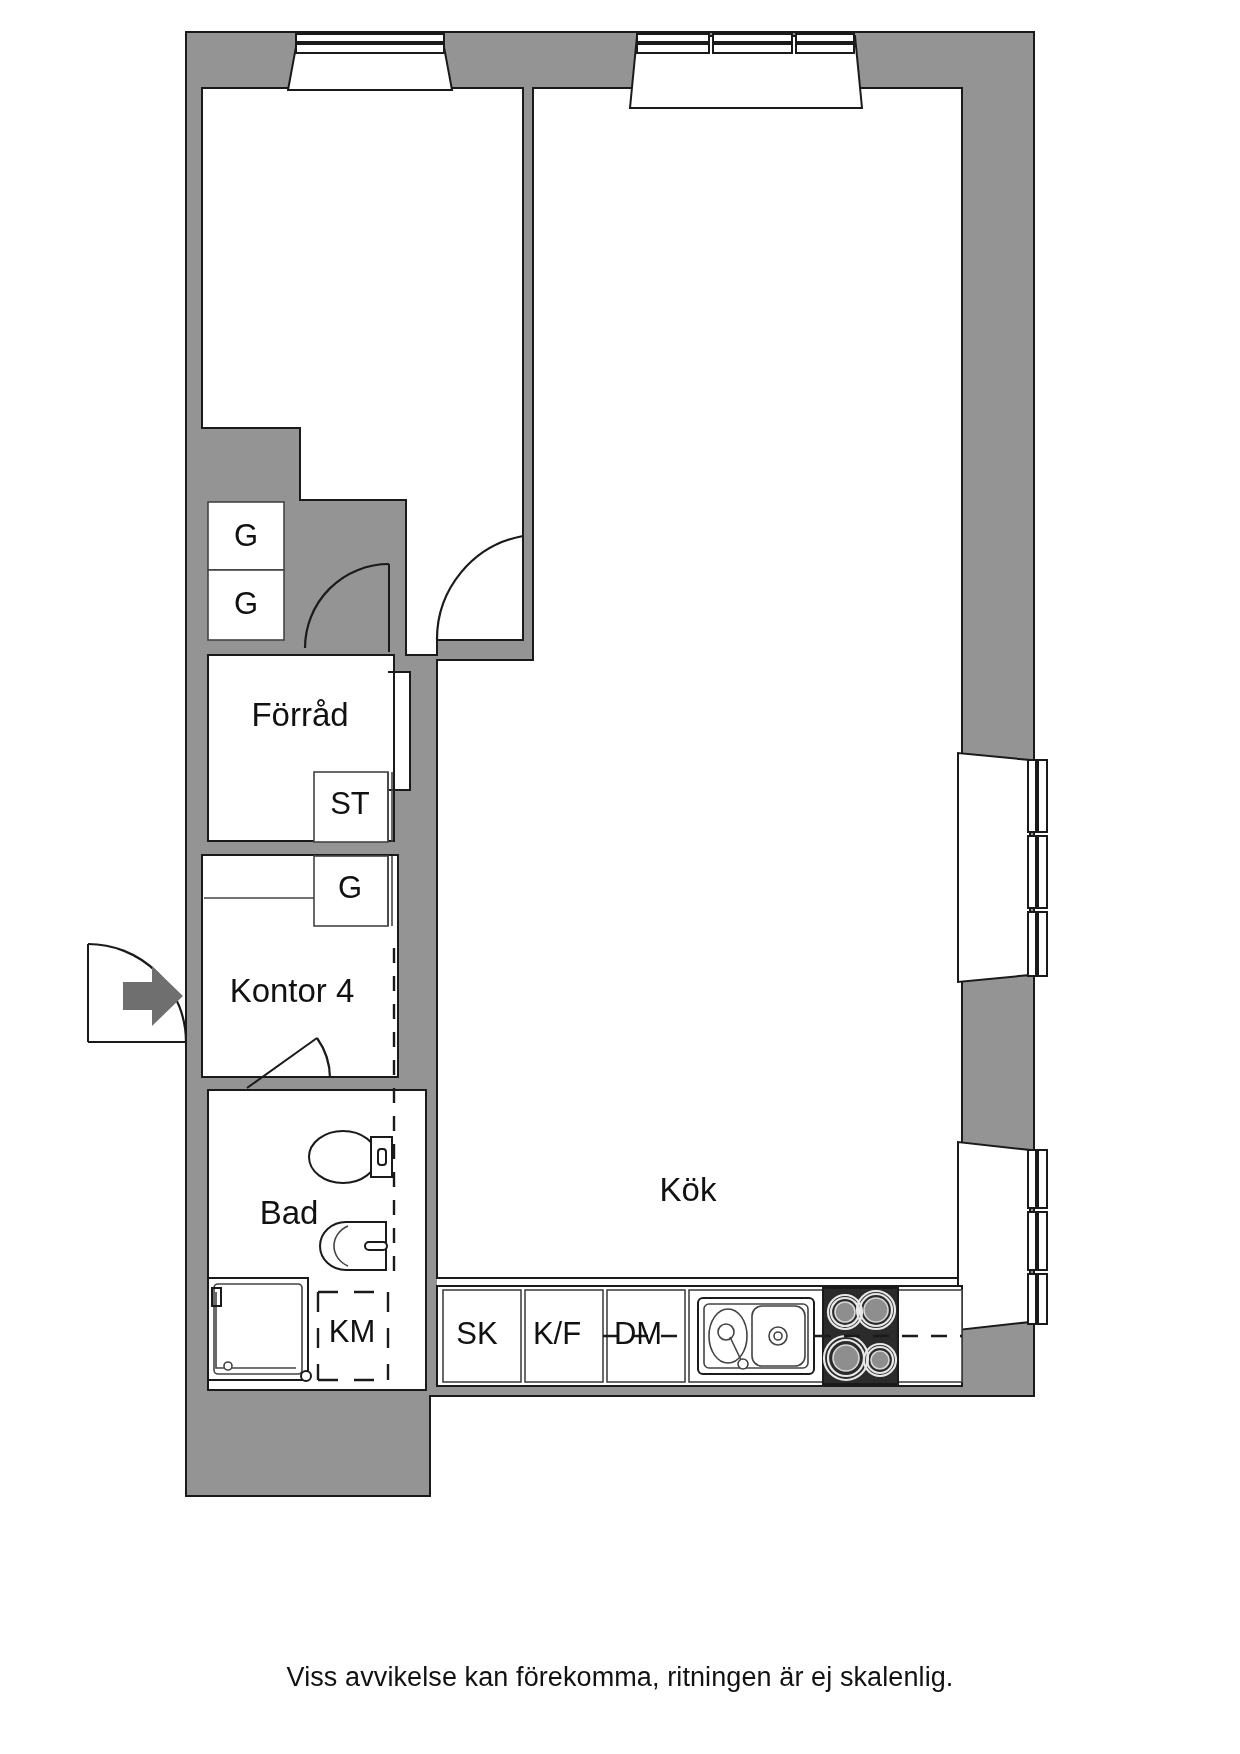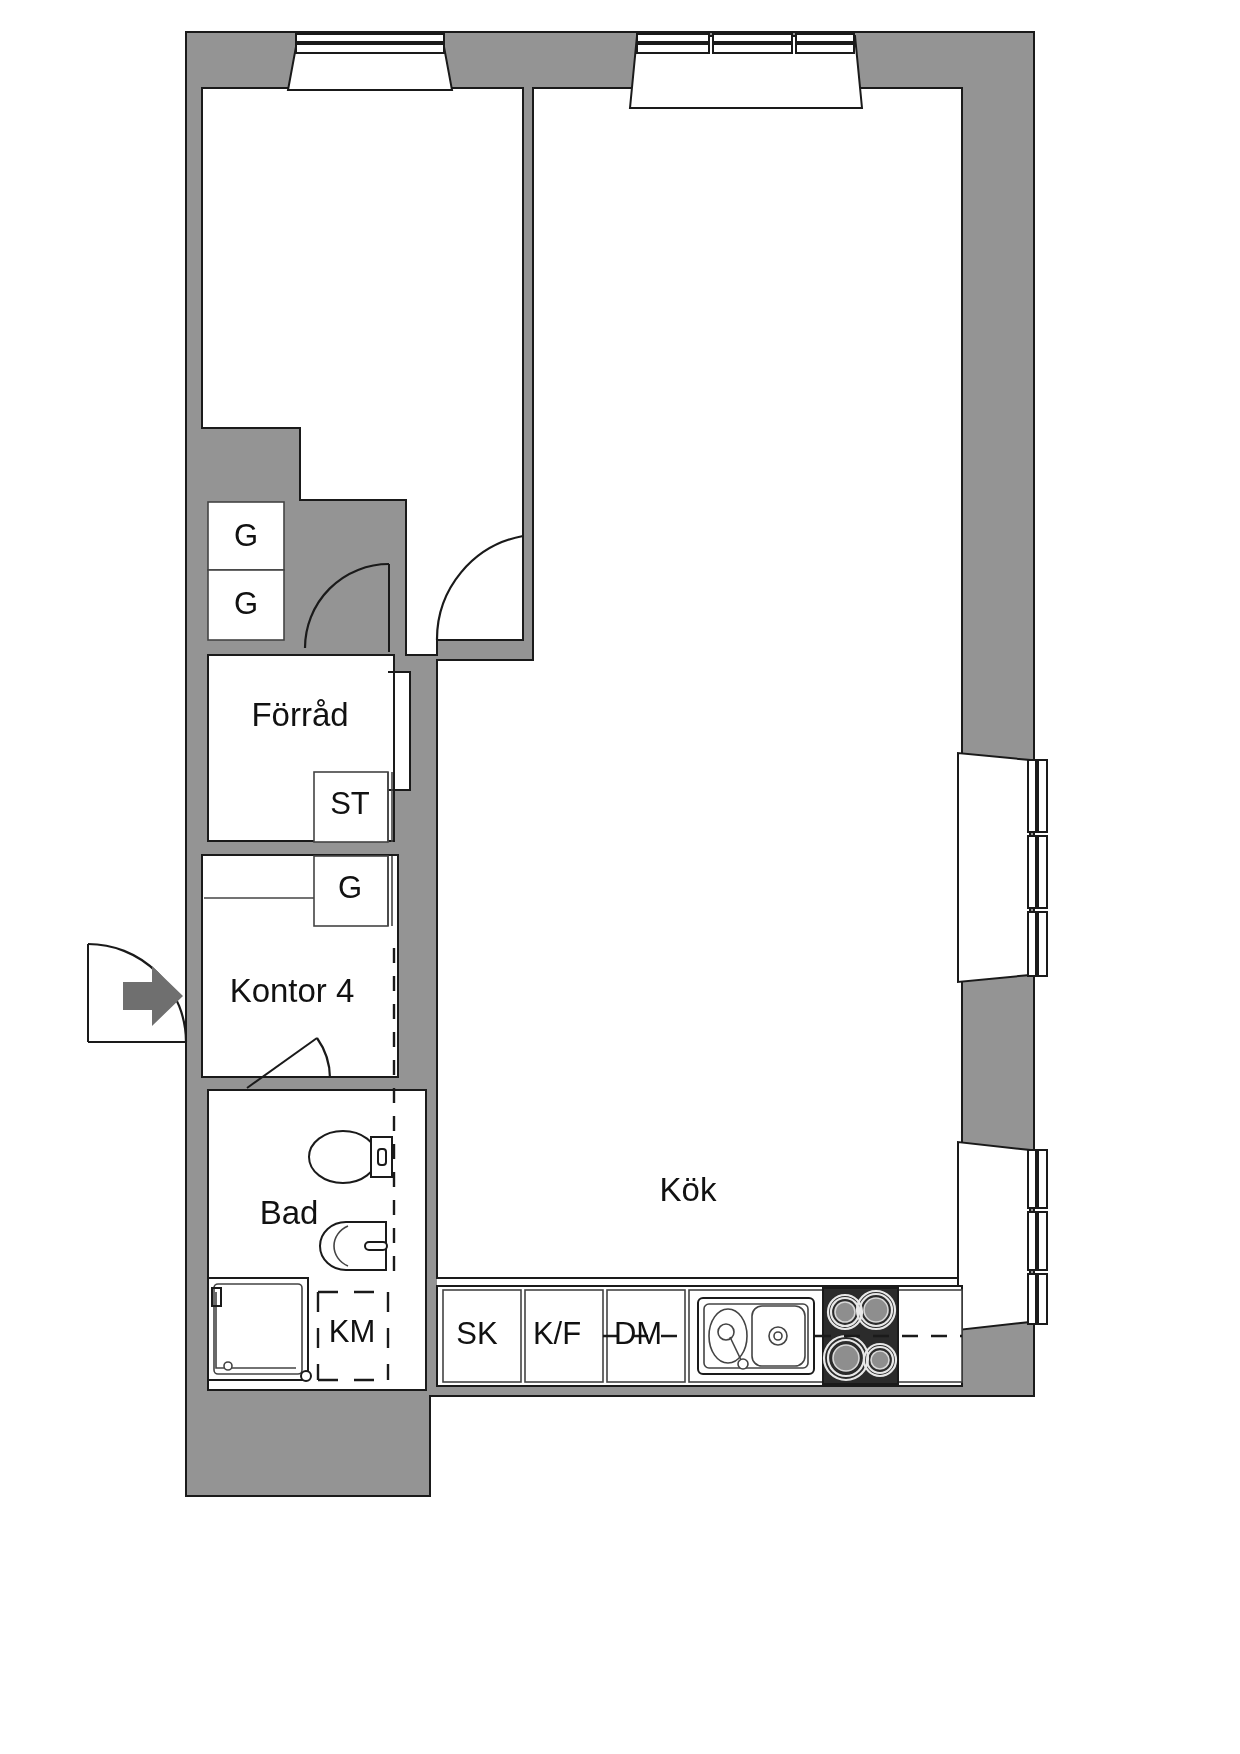--- a/index.html
+++ b/index.html
@@ -288,14 +288,15 @@
       <text class="label label-room" x="289" y="1215">Bad</text>
       <text class="label label-small" x="352" y="1334">KM</text>
       <text class="label label-room" x="688" y="1192">Kök</text>
       <text class="label label-small" x="477" y="1336">SK</text>
       <text class="label label-small" x="557" y="1336">K/F</text>
       <text class="label label-small" x="638" y="1336">DM</text>
     </g>
 
   </svg>
 
+  <div class="caption">Viss avvikelse kan förekomma, ritningen är ej skalenlig.</div>
 
 </div>
 
 </body></html>

